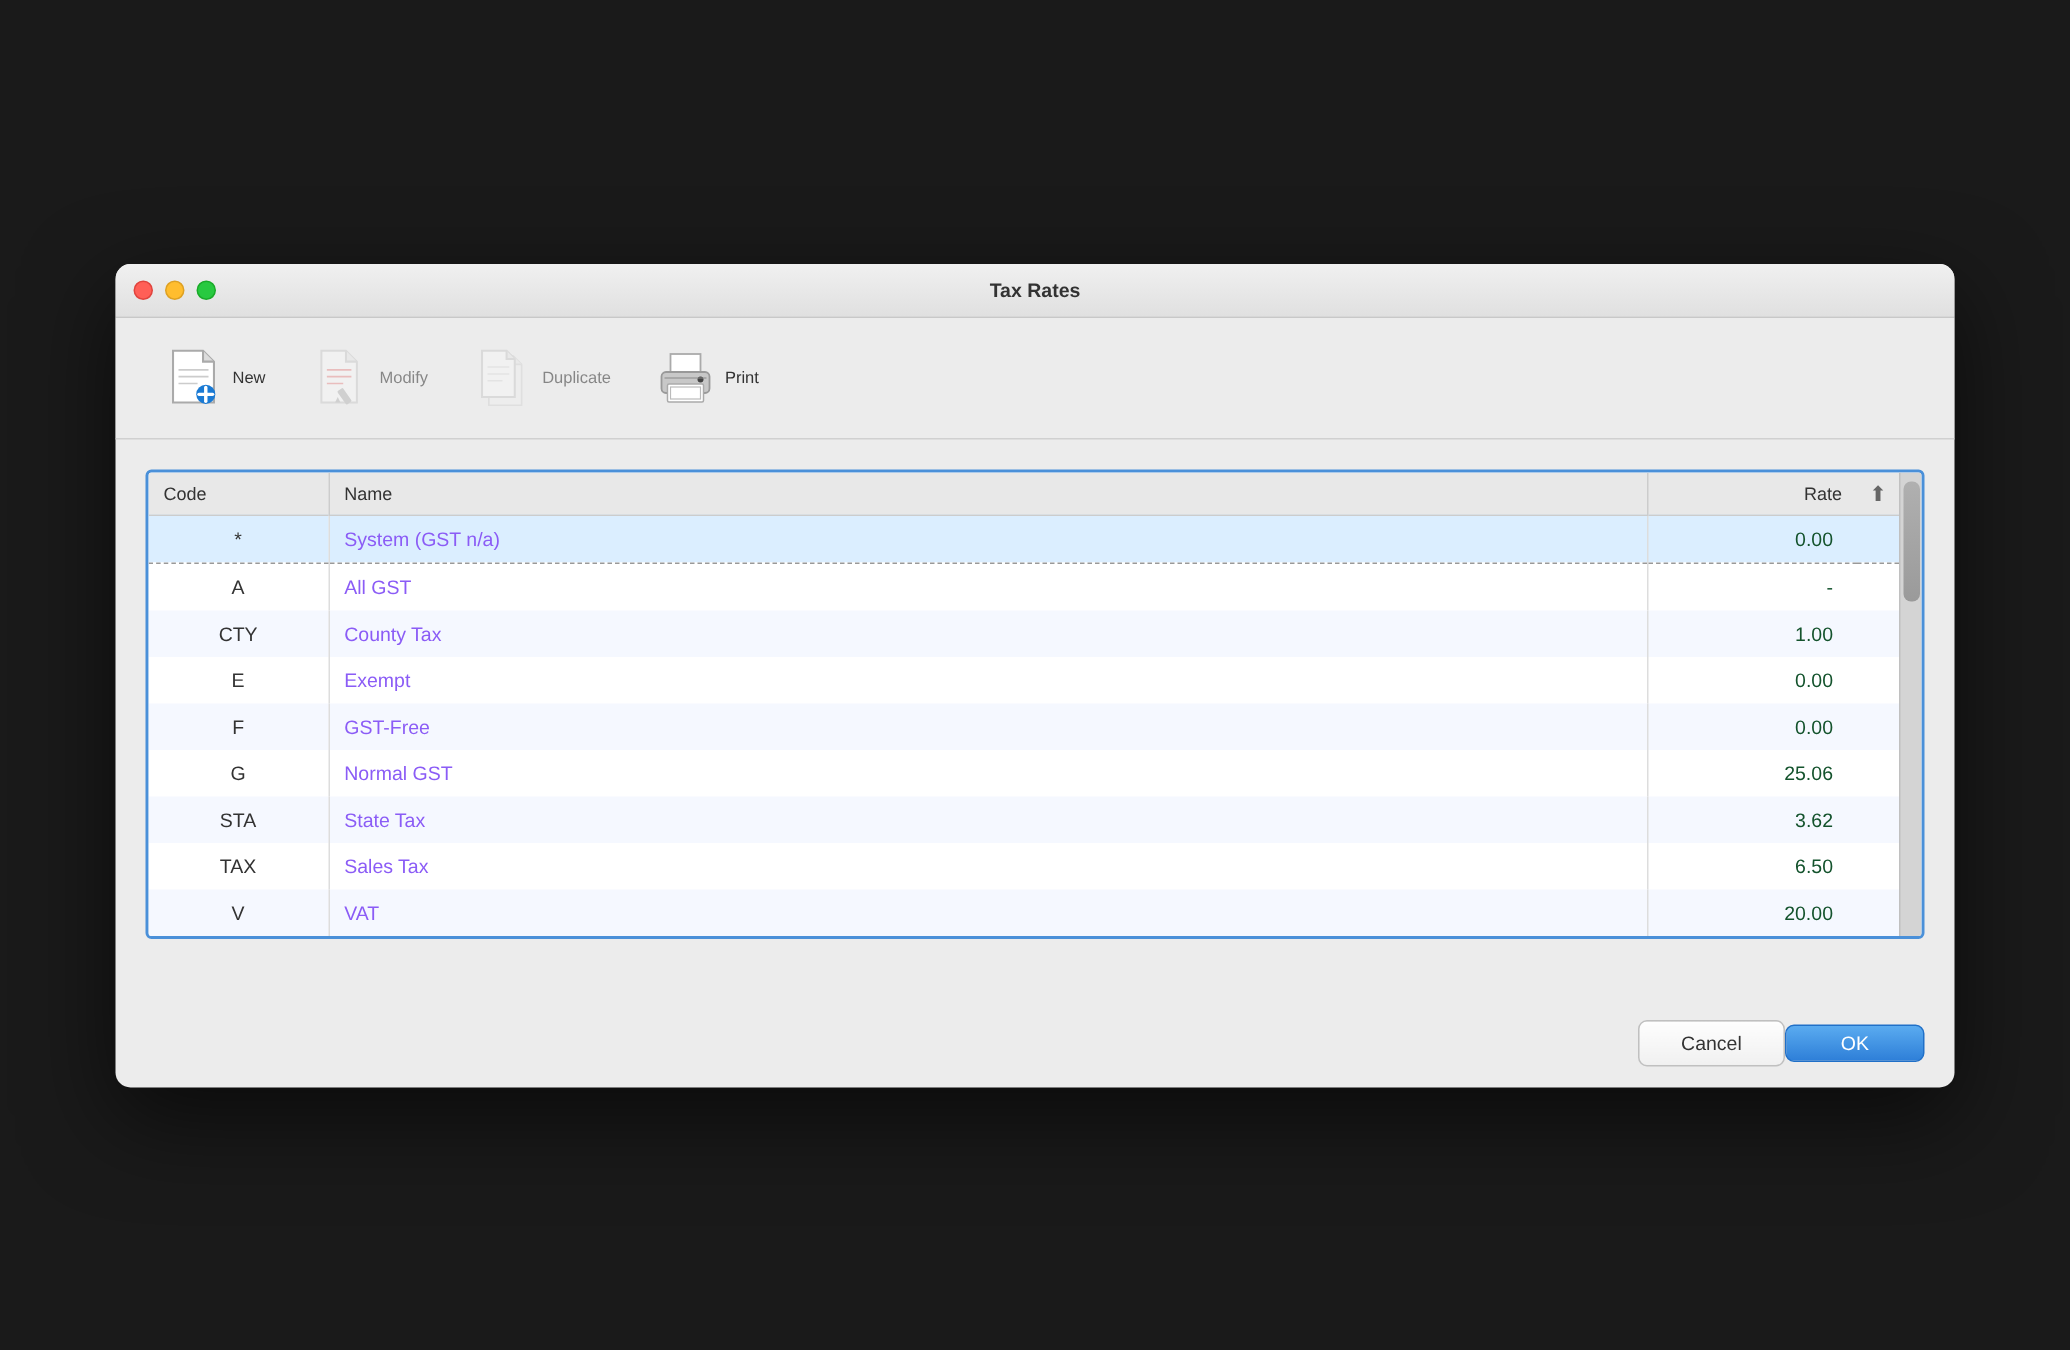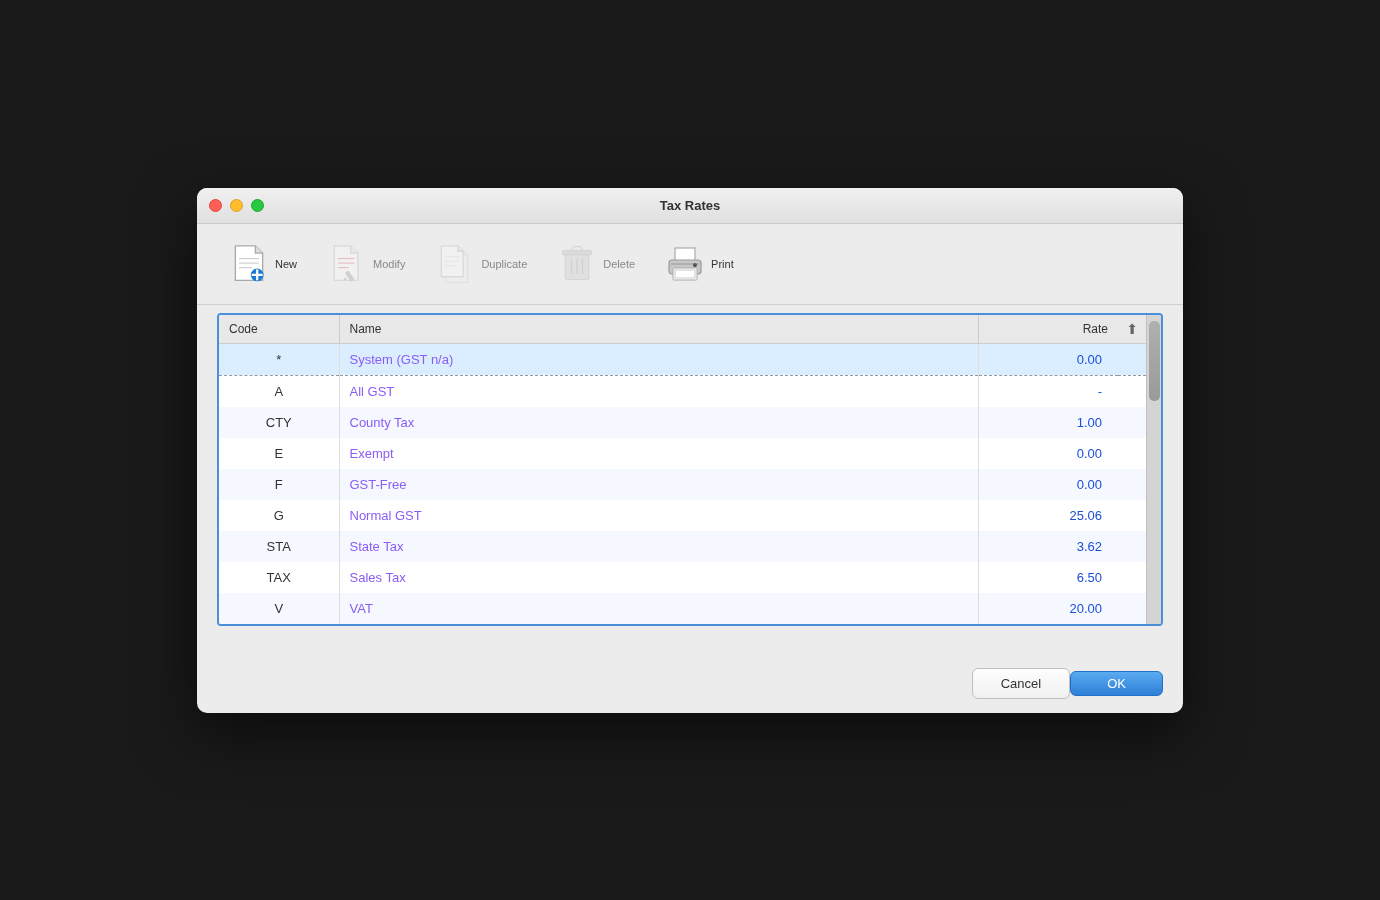--- a/index.html
+++ b/index.html
@@ -8,21 +8,21 @@
       background: #1a1a1a;
       display: flex;
       align-items: center;
       justify-content: center;
       width: 1380px;
       height: 900px;
       font-family: -apple-system, BlinkMacSystemFont, "Helvetica Neue", Arial, sans-serif;
     }
 
     .window {
-      width: 986px;
+      width: 1226px;
       background: #ececec;
       border-radius: 10px;
       box-shadow: 0 20px 60px rgba(0,0,0,0.6);
       overflow: hidden;
     }
 
     .titlebar {
       background: linear-gradient(to bottom, #f0f0f0, #e0e0e0);
       height: 36px;
       display: flex;
@@ -100,21 +100,21 @@
     
     .duplicate-icon-svg { width: 36px; height: 40px; opacity: 0.5; }
 
     
     .delete-icon-svg { width: 36px; height: 42px; opacity: 0.5; }
 
     
     .print-icon-svg { width: 40px; height: 40px; }
 
     .content {
-      padding: 8px 20px;
+      padding: 20px 20px;
     }
 
     .table-container {
       border: 2px solid #4a90d9;
       border-radius: 4px;
       overflow: hidden;
       background: white;
       margin-bottom: 20px;
     }
 
@@ -157,21 +157,21 @@
     .data-table tbody tr.selected {
       background: #dbeeff;
     }
 
     .data-table tbody tr.dashed-border td {
       border-bottom: 1px dashed #999;
     }
 
     .data-table tbody td {
       padding: 8px 10px;
-      color: #1d4ed8;
+      color: #14532d;
     }
 
     .data-table tbody td.code-col {
       text-align: center;
       color: #333;
       font-size: 13px;
       border-right: 1px solid #ddd;
       width: 120px;
     }
 
@@ -322,39 +322,20 @@
           <path d="M3 2 H21 L27 8 V36 H3 Z" fill="white" stroke="#aaa" stroke-width="1.5"></path>
           <path d="M21 2 L21 8 L27 8" fill="#ddd" stroke="#aaa" stroke-width="1.5"></path>
           <line x1="7" y1="14" x2="23" y2="14" stroke="#ccc" stroke-width="1.1"></line>
           <line x1="7" y1="19" x2="23" y2="19" stroke="#ccc" stroke-width="1.1"></line>
           <line x1="7" y1="24" x2="18" y2="24" stroke="#ccc" stroke-width="1.1"></line>
         </svg>
       </div>
       <span class="btn-label">Duplicate</span>
     </button>
 
-    <button class="toolbar-btn" style="opacity:0.55;">
-      <div class="icon-area">
-        <svg class="delete-icon-svg" viewBox="0 0 36 46" fill="none" xmlns="http://www.w3.org/2000/svg">
-
-          <rect x="5" y="12" width="26" height="28" rx="2" fill="#c0c0c0" stroke="#999" stroke-width="1.2"></rect>
-
-          <rect x="2" y="8" width="32" height="5" rx="2" fill="#b0b0b0" stroke="#999" stroke-width="1.2"></rect>
-
-          <rect x="13" y="4" width="10" height="5" rx="2" fill="none" stroke="#999" stroke-width="1.2"></rect>
-
-          <line x1="12" y1="18" x2="12" y2="34" stroke="#888" stroke-width="1.5" stroke-linecap="round"></line>
-          <line x1="18" y1="18" x2="18" y2="34" stroke="#888" stroke-width="1.5" stroke-linecap="round"></line>
-          <line x1="24" y1="18" x2="24" y2="34" stroke="#888" stroke-width="1.5" stroke-linecap="round"></line>
-
-          <path d="M5 12 Q9 9 13 12 Q17 15 21 12 Q25 9 31 12" stroke="#aaa" stroke-width="1" fill="none"></path>
-        </svg>
-      </div>
-      <span class="btn-label">Delete</span>
-    </button>
 
     <button class="toolbar-btn">
       <div class="icon-area">
         <svg class="print-icon-svg" viewBox="0 0 40 40" fill="none" xmlns="http://www.w3.org/2000/svg">
 
           <rect x="10" y="4" width="20" height="16" fill="white" stroke="#aaa" stroke-width="1.2"></rect>
 
           <rect x="4" y="16" width="32" height="14" rx="3" fill="#c8c8c8" stroke="#999" stroke-width="1.2"></rect>
 
           <rect x="8" y="24" width="24" height="12" rx="1" fill="white" stroke="#aaa" stroke-width="1"></rect>

